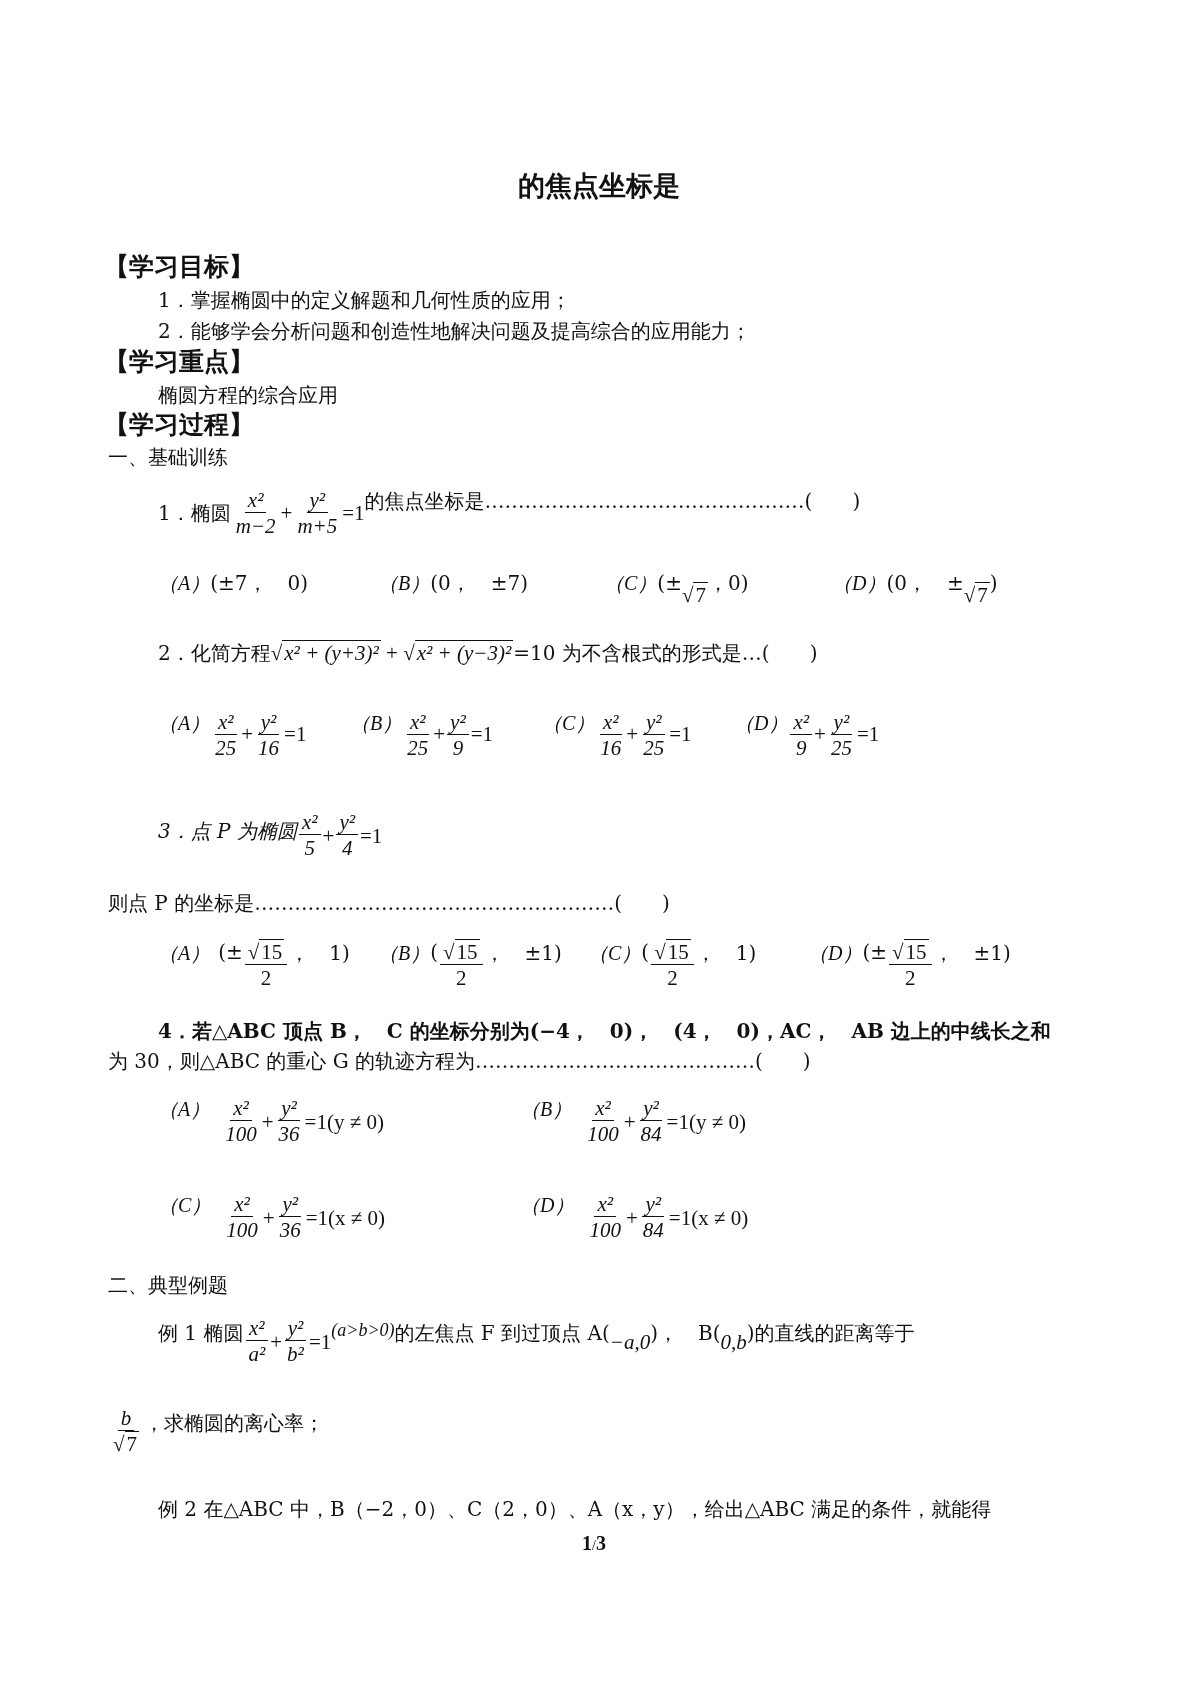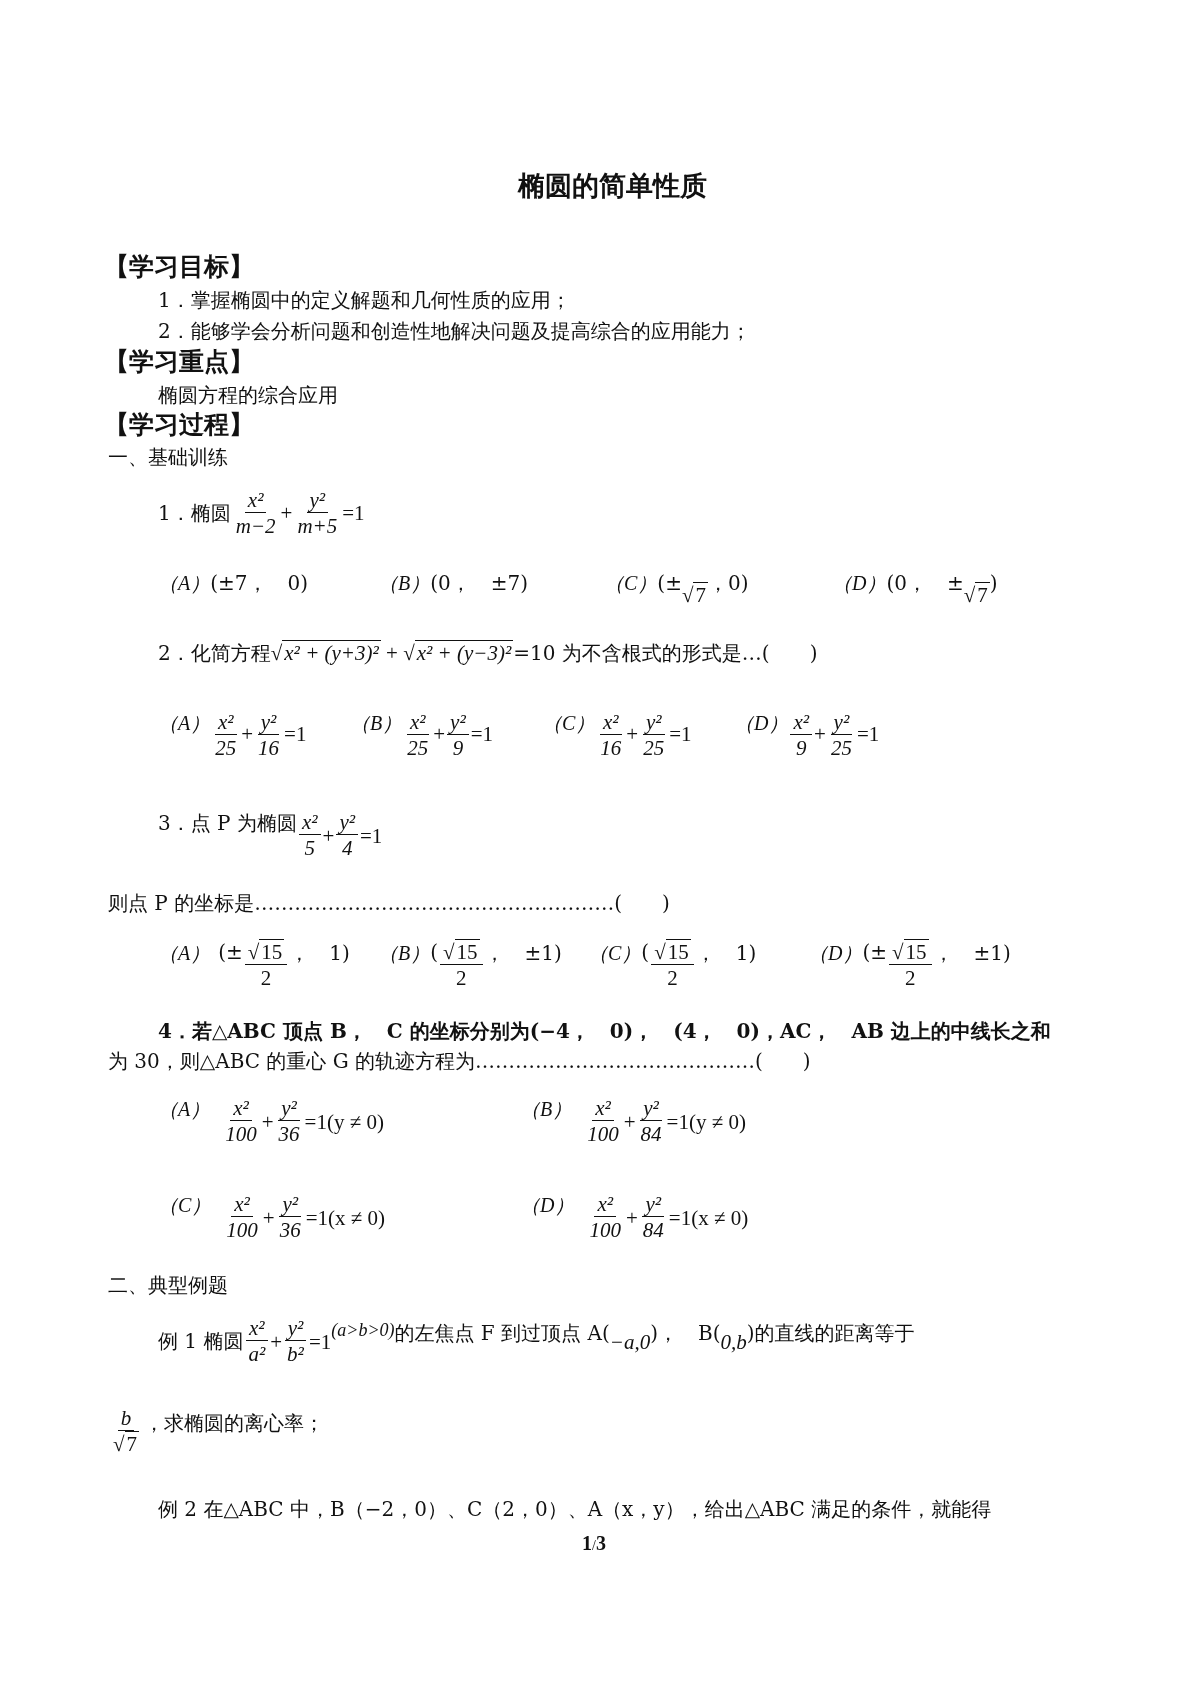--- a/index.html
+++ b/index.html
@@ -16,21 +16,21 @@
   .frac .num { border-bottom:1.3px solid #111; padding:0 3px; line-height:1.15; }
   .frac .den { padding:0 3px; line-height:1.25; }
   .sqrt { display:inline-block; }
   .sqrt .rad { border-top:1.3px solid #111; padding:0 2px; }
   .page-num { font-family:Liberation Serif, serif; font-weight:bold; font-size:20px; }
   .small-slash { font-size:14px; font-weight:normal; }
 </style>
 </head>
 <body>
 
-<div class="abs title" style="left:518px; top:168px;">椭圆的简单性质</div>
+<div class="abs title" style="left:518px; top:168px;">的焦点坐标是</div>
 
 <div class="abs sect" style="left:104px; top:250px;">【学习目标】</div>
 <div class="abs body" style="left:158px; top:287px;">1．掌握椭圆中的定义解题和几何性质的应用；</div>
 <div class="abs body" style="left:158px; top:318px;">2．能够学会分析问题和创造性地解决问题及提高综合的应用能力；</div>
 
 <div class="abs sect" style="left:104px; top:345px;">【学习重点】</div>
 <div class="abs body" style="left:158px; top:382px;">椭圆方程的综合应用</div>
 
 <div class="abs sect" style="left:104px; top:408px;">【学习过程】</div>
 <div class="abs body" style="left:108px; top:444px;">一、基础训练</div>
@@ -40,20 +40,21 @@
   <span class="frac mathf it">
     <span class="num">x²</span>
     <span class="den">m−2</span>
   </span>
   <span class="mathf">+</span>
   <span class="frac mathf it">
     <span class="num">y²</span>
     <span class="den">m+5</span>
   </span>
   <span class="mathf">=1</span>
+  <span style="align-self:flex-start;">的焦点坐标是…………………………………………(　　)</span>
 </div>
 <div class="abs body" style="left:158px; top:570px;">
   <span class="it">（A）</span><span>(±7，　0)</span>
 </div>
 <div class="abs body" style="left:378px; top:570px;">
   <span class="it">（B）</span><span>(0，　±7)</span>
 </div>
 <div class="abs body" style="left:604px; top:570px;text-align:center;">
   <span class="it">（C）</span><span>(±</span><span class="sqrt mathf" style="position:relative; top:12px;">√<span class="rad">7</span></span><span>，0)</span>
 </div>
@@ -113,21 +114,21 @@
       <span class="mathf" style="margin-top:12px;">+</span>
       <span class="frac mathf it">
         <span class="num">y²</span>
         <span class="den">25</span>
       </span>
       <span class="mathf" style="margin-top:12px;">=1</span>
   </div>
 </div>
 
 <div class="abs body" style="left:158px; top:810px; display:flex; align-items:flex-start;">
-  <span style="">3．点 P 为椭圆</span>
+  <span style="margin-top:8px;font-style:italic;">3．点 P 为椭圆</span>
   <span class="frac mathf it">
       <span class="num">x²</span>
       <span class="den">5</span>
     </span>
     <span class="mathf" style="margin-top:14px;">+</span>
     <span class="frac mathf it">
       <span class="num">y²</span>
       <span class="den">4</span>
     </span>
     <span class="mathf" style="margin-top:14px;">=1</span>
@@ -224,21 +225,21 @@
     <span class="frac mathf it">
       <span class="num">y²</span>
       <span class="den">84</span>
     </span>
     <span class="mathf" style="margin-top:14px;">=1(x ≠ 0)</span>
 </div>
 
 <div class="abs body" style="left:108px; top:1272px;">二、典型例题</div>
 
 <div class="abs body" style="left:158px; top:1316px; display:flex; align-items:flex-start;">
-  <span style="margin-top:12px;">例 1 椭圆</span>
+  <span style="margin-top:4px;">例 1 椭圆</span>
   <span class="frac mathf it">
       <span class="num">x²</span>
       <span class="den">a²</span>
     </span>
     <span class="mathf" style="margin-top:14px;">+</span>
     <span class="frac mathf it">
       <span class="num">y²</span>
       <span class="den">b²</span>
     </span>
     <span class="mathf" style="margin-top:14px;">=1</span>

